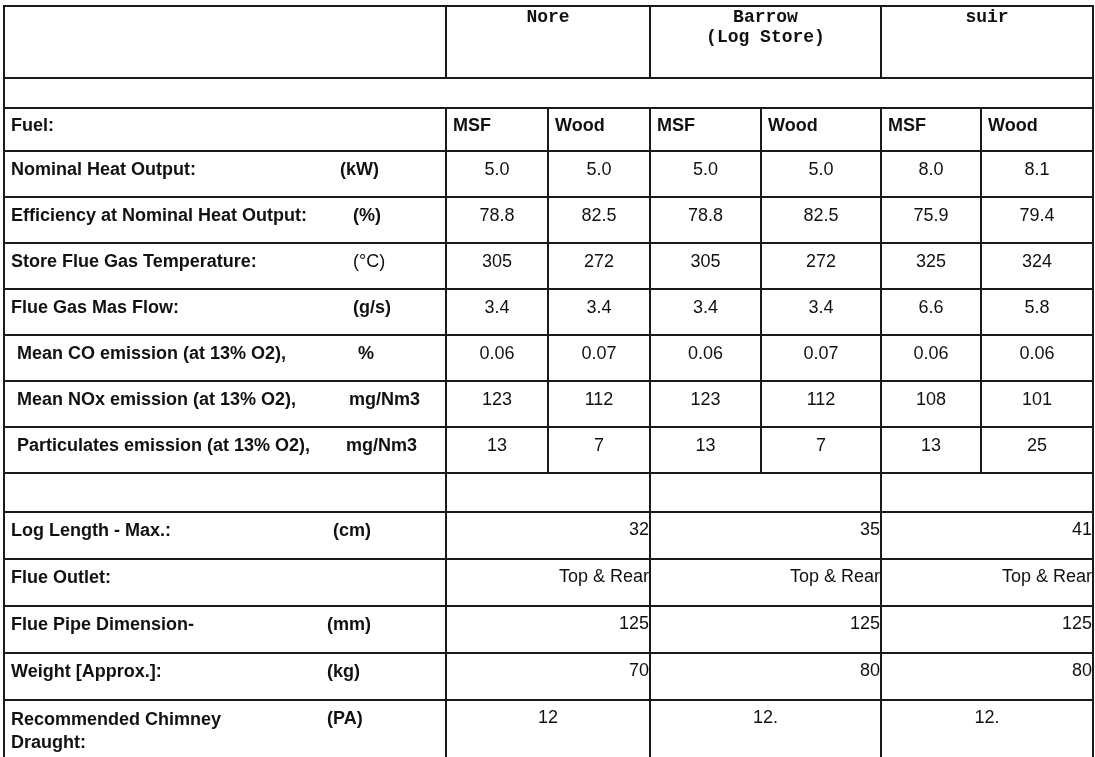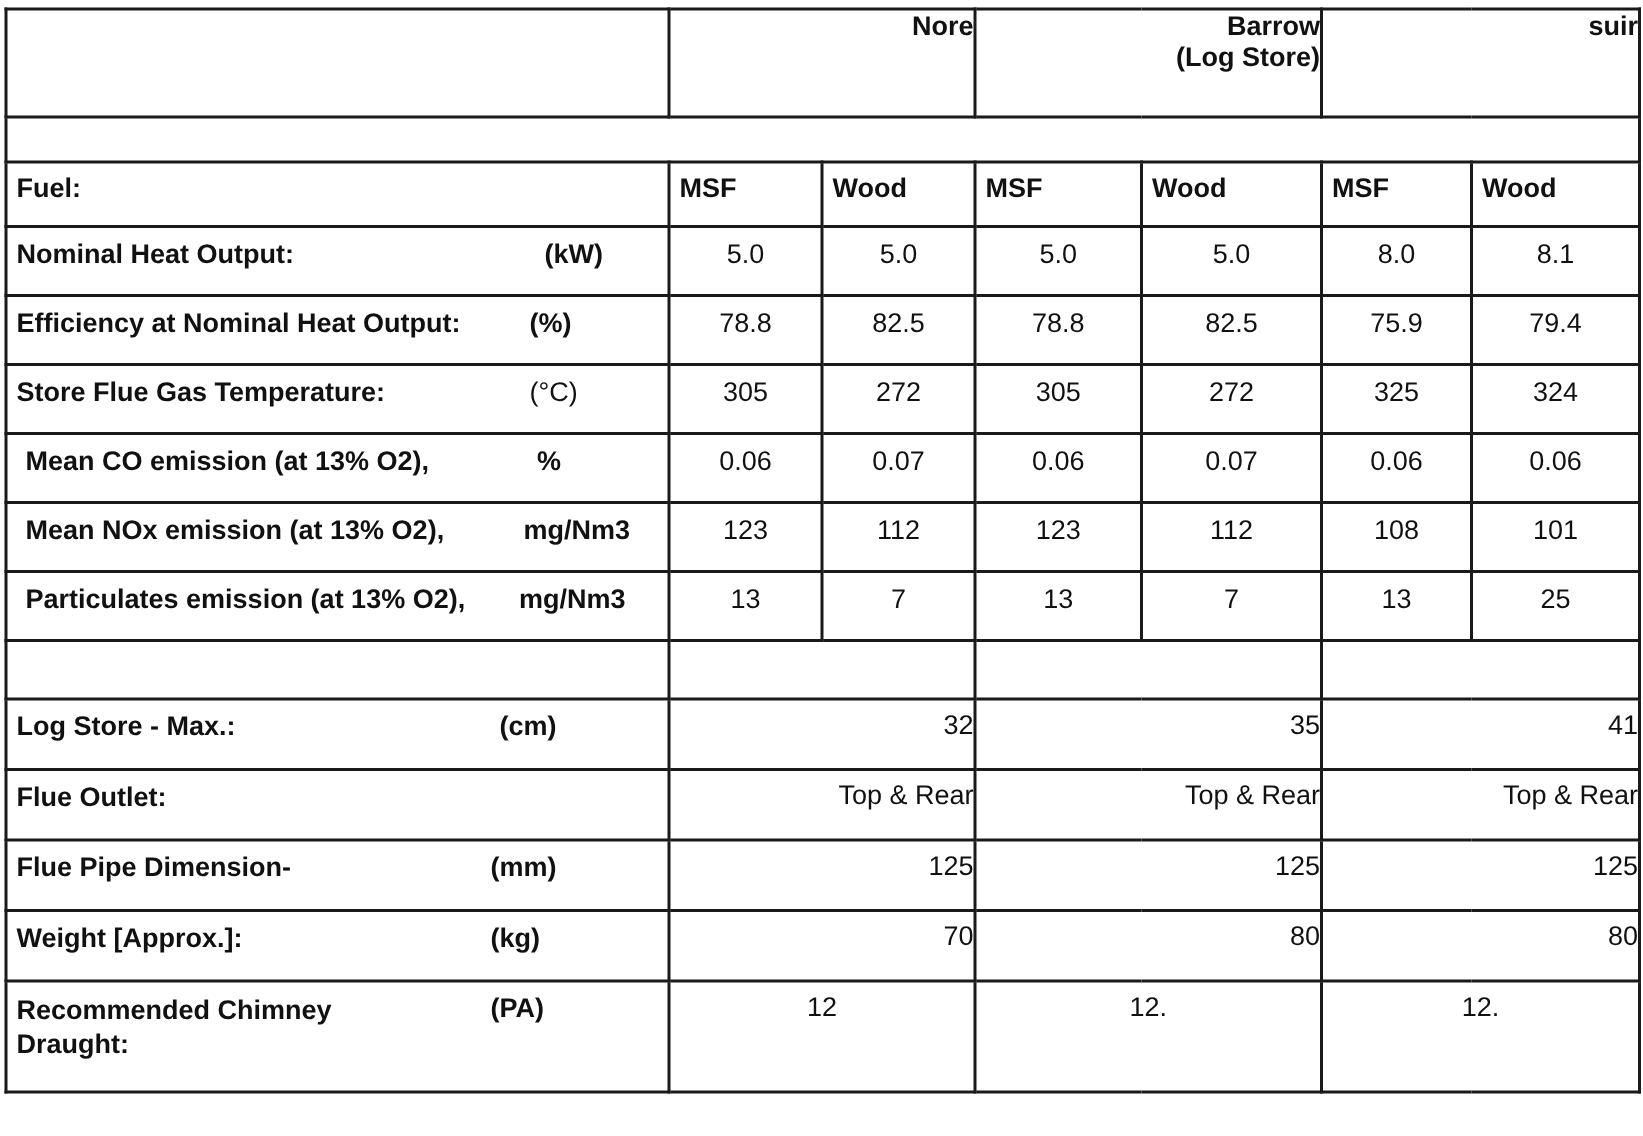--- a/index.html
+++ b/index.html
@@ -1,21 +1,21 @@
 <!DOCTYPE html>
 <html><head>
 <meta charset="utf-8">
 <style>
   html, body { margin: 0; padding: 0; background: #ffffff; }
   body { width: 1095px; height: 757px; position: relative; overflow: hidden;
          font-family: "Liberation Sans", sans-serif; color: #111; }
   table.spec { position: absolute; left: 3px; top: 5px; border-collapse: collapse;
                table-layout: fixed; width: 1089px; }
   table.spec td { border: 2px solid #1a1a1a; padding: 0; font-size: 18px; vertical-align: top; }
-  .hdr td { height: 70px; font-weight: bold; text-align: right; font-size: 19px; padding-top: 6px; }
+  .hdr td { height: 70px; font-weight: bold; text-align: center; font-size: 19px; padding-top: 6px; font-family: Liberation Mono, monospace; }
   .hdr td.blank { }
   .gap td { height: 28px; }
   .row td { height: 37px; }
   .row td.num { text-align: center; padding-top: 7px; margin-left: 22px; }
   .lbl { font-weight: bold; padding-top: 7px !important; position: relative; }
   .lbl .name { padding-left: 6px; }
   .lbl.tight .name { padding-left: 12px; }
   .lbl .unit { position: absolute; top: 7px; }
   .fuel td { height: 35px; font-weight: bold; padding-top: 6px !important; margin-top: 20px; }
   .fuel td .t { padding-left: 6px; }
@@ -62,21 +62,21 @@
     <td><span class="t">Fuel:</span></td>
     <td><span class="t">MSF</span></td>
     <td><span class="t">Wood</span></td>
     <td><span class="t">MSF</span></td>
     <td><span class="t">Wood</span></td>
     <td><span class="t">MSF</span></td>
     <td><span class="t">Wood</span></td>
   </tr>
 
   <tr class="row">
-    <td class="lbl"><span class="name">Nominal Heat Output:</span><span class="unit" style="left:358px">(kW)</span></td>
+    <td class="lbl"><span class="name">Nominal Heat Output:</span><span class="unit" style="left:335px">(kW)</span></td>
     <td class="num">5.0</td>
     <td class="num">5.0</td>
     <td class="num">5.0</td>
     <td class="num">5.0</td>
     <td class="num">8.0</td>
     <td class="num">8.1</td>
   </tr>
   <tr class="row">
     <td class="lbl"><span class="name">Efficiency at Nominal Heat Output:</span><span class="unit" style="left:348px">(%)</span></td>
     <td class="num">78.8</td>
@@ -87,20 +87,29 @@
     <td class="num">79.4</td>
   </tr>
   <tr class="row">
     <td class="lbl"><span class="name">Store Flue Gas Temperature:</span><span class="unit" style="left:348px;font-weight:normal">(°C)</span></td>
     <td class="num">305</td>
     <td class="num">272</td>
     <td class="num">305</td>
     <td class="num">272</td>
     <td class="num">325</td>
     <td class="num">324</td>
+  </tr>
+  <tr class="row">
+    <td class="lbl"><span class="name">Flue Gas Mas Flow:</span><span class="unit" style="left:348px">(g/s)</span></td>
+    <td class="num">3.4</td>
+    <td class="num">3.4</td>
+    <td class="num">3.4</td>
+    <td class="num">3.4</td>
+    <td class="num">6.6</td>
+    <td class="num">5.8</td>
   </tr>
   <tr class="row">
     <td class="lbl tight"><span class="name">Mean CO emission (at 13% O2),</span><span class="unit" style="left:353px">%</span></td>
     <td class="num">0.06</td>
     <td class="num">0.07</td>
     <td class="num">0.06</td>
     <td class="num">0.07</td>
     <td class="num">0.06</td>
     <td class="num">0.06</td>
   </tr>
@@ -124,21 +133,21 @@
   </tr>
 
   <tr class="gap2">
     <td></td>
     <td colspan="2"></td>
     <td colspan="2"></td>
     <td colspan="2"></td>
   </tr>
 
   <tr class="row2">
-    <td class="lbl"><span class="name">Log Store - Max.:</span><span class="unit" style="left:328px">(cm)</span></td>
+    <td class="lbl"><span class="name">Log Length - Max.:</span><span class="unit" style="left:328px">(cm)</span></td>
     <td colspan="2" class="num">32</td>
     <td colspan="2" class="num">35</td>
     <td colspan="2" class="num">41</td>
   </tr>
   <tr class="row2">
     <td class="lbl"><span class="name">Flue Outlet:</span></td>
     <td colspan="2" class="num">Top &amp; Rear</td>
     <td colspan="2" class="num">Top &amp; Rear</td>
     <td colspan="2" class="num">Top &amp; Rear</td>
   </tr>

